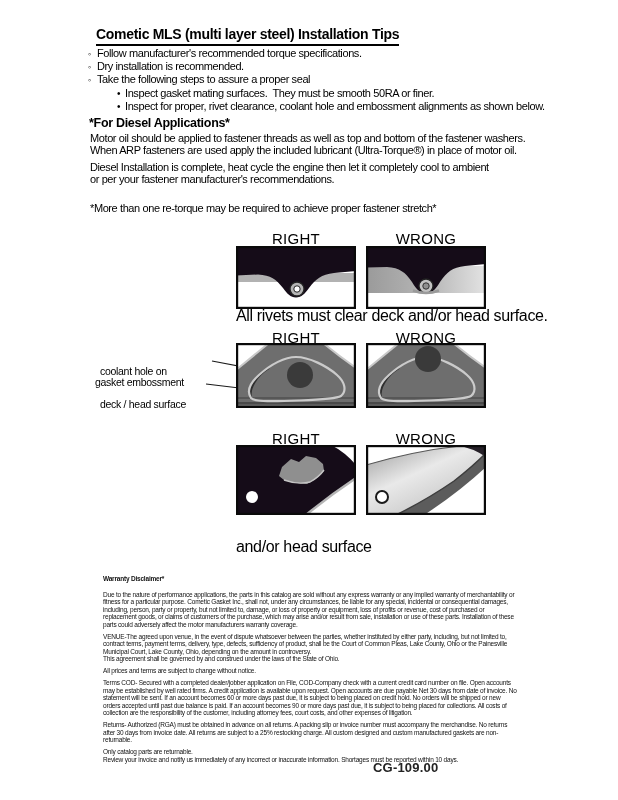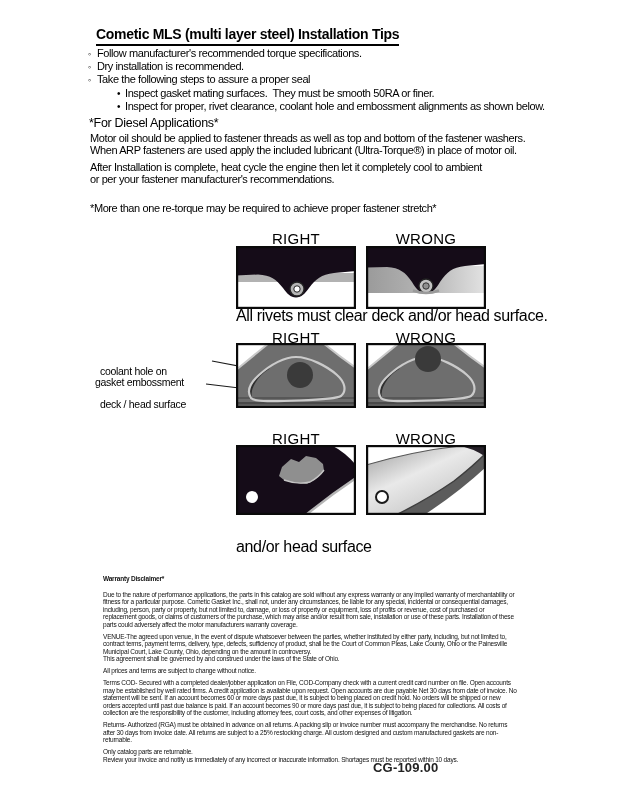--- a/index.html
+++ b/index.html
@@ -17,21 +17,21 @@
   }
 
   
   .tips{font-size:11px;letter-spacing:-0.4px;line-height:12.2px;}
   .tip-row{white-space:pre;}
   .tip-row.sub{padding-left:29px;}
   .marker{display:inline-block;width:9px;font-size:9px;}
   .marker.dot{width:8px;font-size:10px;}
 
   
-  .diesel-heading{font-size:12.5px;font-weight:normal;letter-spacing:-0.3px;}
+  .diesel-heading{font-size:12.5px;font-weight:bold;letter-spacing:-0.3px;}
   .body-par{font-size:11px;letter-spacing:-0.4px;line-height:12.2px;}
 
   
   .fig-label{width:120px;text-align:center;font-size:15px;letter-spacing:0.3px;color:#000;}
   .fig-caption{font-size:16px;letter-spacing:-0.35px;line-height:12.5px;white-space:pre;}
   .diagram{display:block;}
   .annot{font-size:10.5px;letter-spacing:-0.3px;line-height:11px;text-align:left;white-space:pre;}
 
   
   .legal{width:414px;font-size:6.5px;letter-spacing:-0.2px;line-height:7.5px;color:#111;}
@@ -59,21 +59,21 @@
   </div>
 
   <div class="abs diesel-heading" style="left:89px;top:116px;">*For Diesel Applications*</div>
 
   <div class="abs body-par" style="left:90px;top:132px;">
     <div class="line">Motor oil should be applied to fastener threads as well as top and bottom of the fastener washers.</div>
     <div class="line">When ARP fasteners are used apply the included lubricant (Ultra-Torque®) in place of motor oil.</div>
   </div>
 
   <div class="abs body-par" style="left:90px;top:161px;">
-    <div class="line">After Installation is complete, heat cycle the engine then let it completely cool to ambient</div>
+    <div class="line">Diesel Installation is complete, heat cycle the engine then let it completely cool to ambient</div>
     <div class="line">or per your fastener manufacturer's recommendations.</div>
   </div>
 
   <div class="abs body-par line" style="left:90px;top:202px;">*More than one re-torque may be required to achieve proper fastener stretch*</div>
 
   <div class="abs fig-label" style="left:236px;top:230px;">RIGHT</div>
   <div class="abs fig-label" style="left:366px;top:230px;">WRONG</div>
 
   <svg class="abs diagram" style="left:236px;top:246px;" width="120" height="63" viewBox="0 0 120 63">
     <rect width="120" height="63" fill="#ffffff"></rect>

